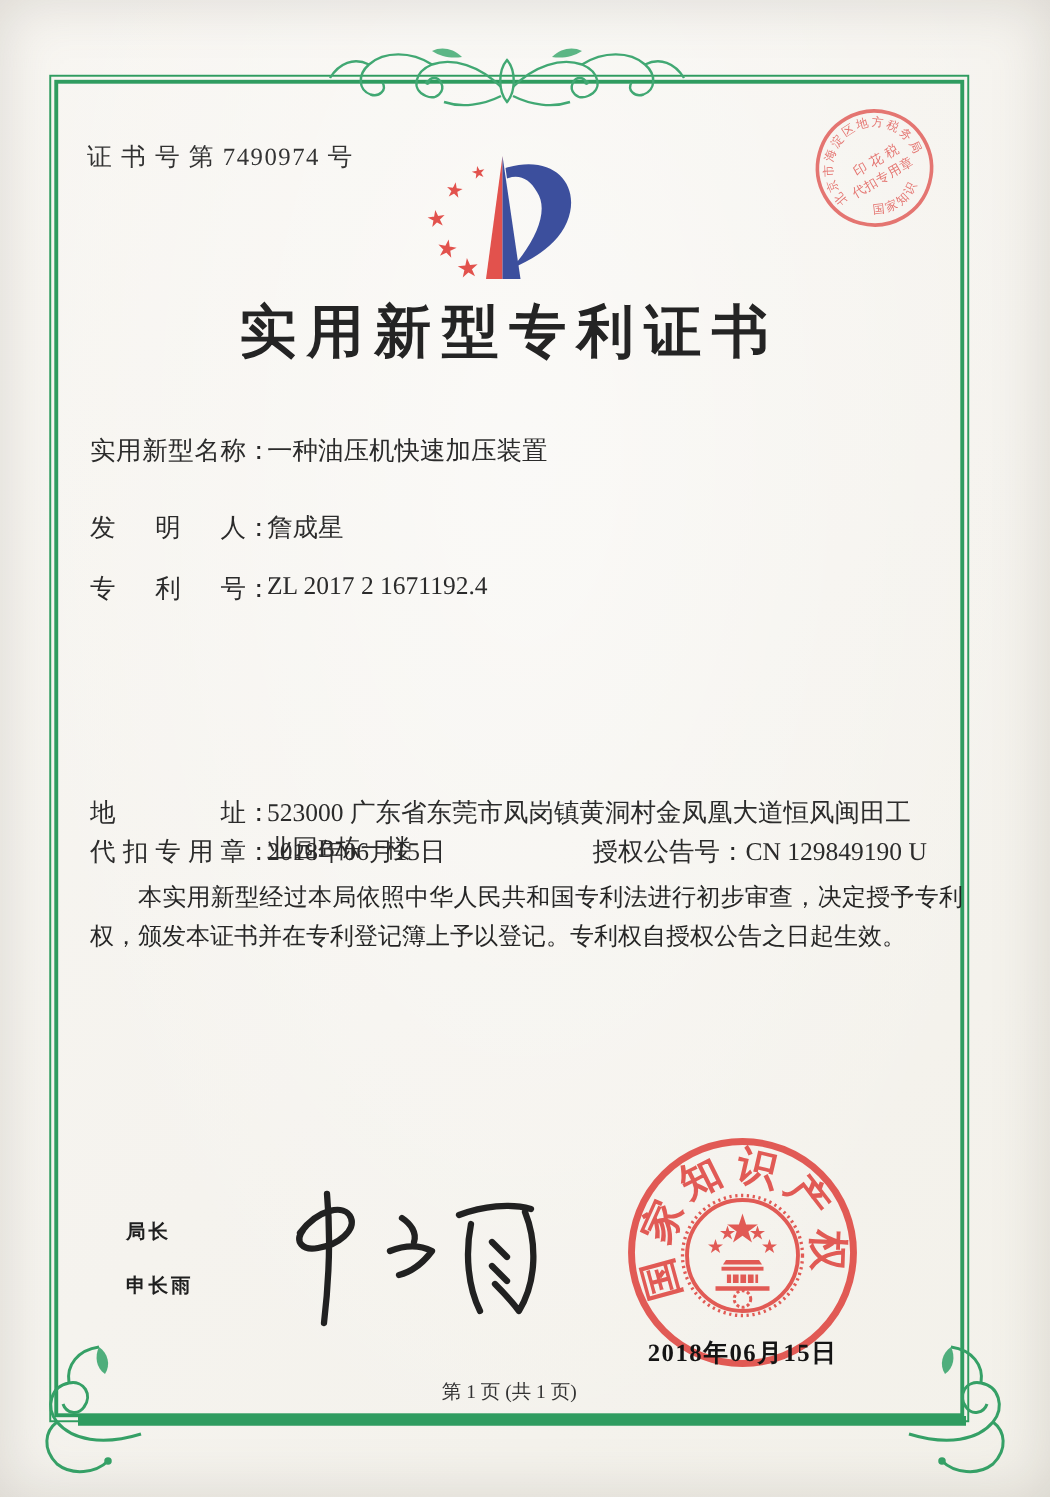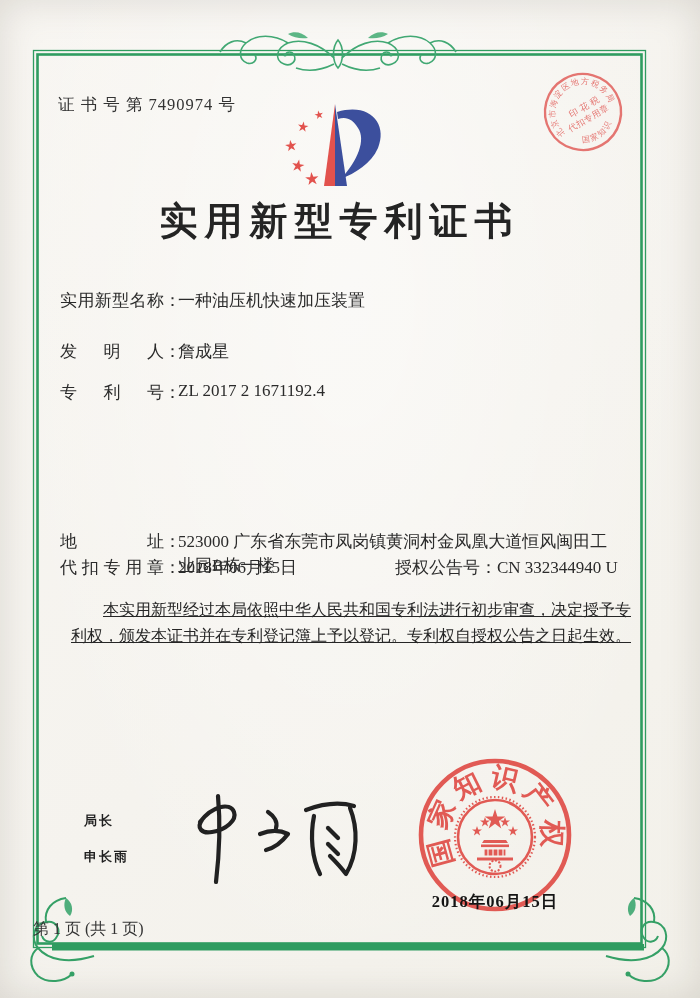--- a/index.html
+++ b/index.html
@@ -23,30 +23,30 @@
   .row .lab{display:inline-block;width:104px;text-align:justify;text-align-last:justify;vertical-align:top;}
   .row .colon{display:inline-block;width:14px;vertical-align:top;}
   .row .val{display:inline-block;vertical-align:top;}
   .row .val.wrap{white-space:normal;width:432px;line-height:24px;}
   .r1{top:289px}.r2{top:340px}.r3{top:381px}.r4{top:421px}
   .r5{top:463px}.r6{top:530px}.r7{top:556px}
   .cell2{position:absolute;left:335px;top:0;}
   
   .bodytext{left:58px;top:584px;width:586px;font-size:16px;line-height:25.5px;
             text-align:justify;color:#262626;}
-  .bodytext p{margin:13px;text-indent:2em;text-decoration:underline;}
+  .bodytext p{margin:2px;text-indent:2em;}
   
   .official{left:84px;font-family:"Liberation Sans","DejaVu Sans",sans-serif;
             font-weight:700;font-size:13px;letter-spacing:2px;color:#1f1f1f;}
   .o1{top:812px}.o2{top:848px}
   
   .sealdate{left:405px;top:891px;width:180px;text-align:center;font-size:16.5px;
             letter-spacing:1px;color:#141414;font-weight:700;}
   
-  .footer{left:33px;top:919px;width:613px;font-size:16px;color:#333;}
+  .footer{left:33px;top:919px;width:613px;text-align:center;font-size:13px;color:#333;}
   svg{display:block;}
   .stamp-top-arc,.stamp-bot-arc{font-size:8px;letter-spacing:1.5px;}
   .stamp-line1{font-size:9px;letter-spacing:3px;}
   .stamp-line2{font-size:8.6px;letter-spacing:.5px;}
   .seal-arc{font-size:27px;letter-spacing:6px;font-weight:700;}
 </style>
 </head>
 <body>
 
 <div class="page">
@@ -130,21 +130,21 @@
   </div>
   <div class="abs row r3">
     <span class="lab">专利号</span><span class="colon">：</span><span class="val">ZL 2017 2 1671192.4</span>
   </div>
   <div class="abs row r6">
     <span class="lab">地址</span><span class="colon">：</span><span class="val wrap">523000 广东省东莞市凤岗镇黄洞村金凤凰大道恒风闽田工业园B栋一楼</span>
   </div>
   <div class="abs row r7">
     <span class="lab">代扣专用章</span><span class="colon">：</span><span class="val">2018年06月15日</span>
     <span class="cell2">
-      <span>授权公告号</span><span>：</span><span>CN 332344940 U</span>
+      <span>授权公告号</span><span>：</span><span>CN 129849190 U</span>
     </span>
   </div>
 
   <div class="abs bodytext">
     <p>本实用新型经过本局依照中华人民共和国专利法进行初步审查，决定授予专利权，颁发本证书并在专利登记簿上予以登记。专利权自授权公告之日起生效。</p>
   </div>
 
   <div class="abs official o1">局长</div>
   <div class="abs official o2">申长雨</div>
 

